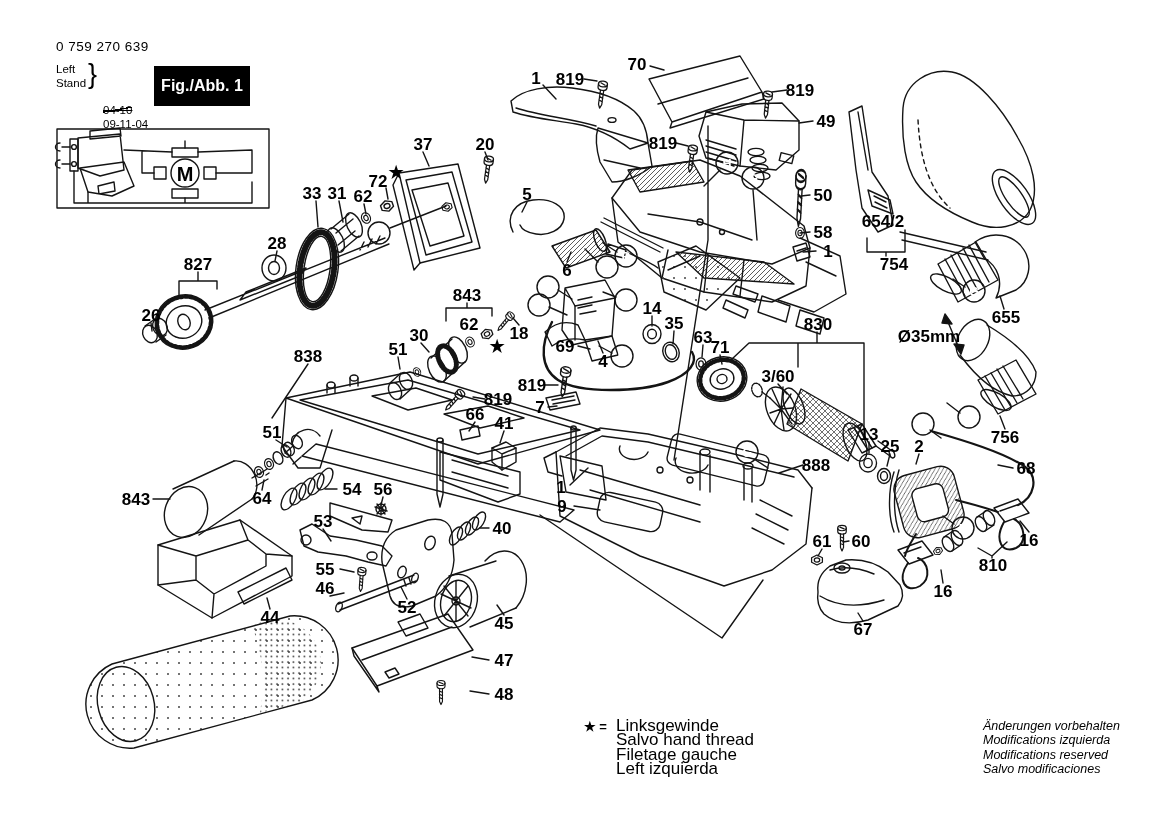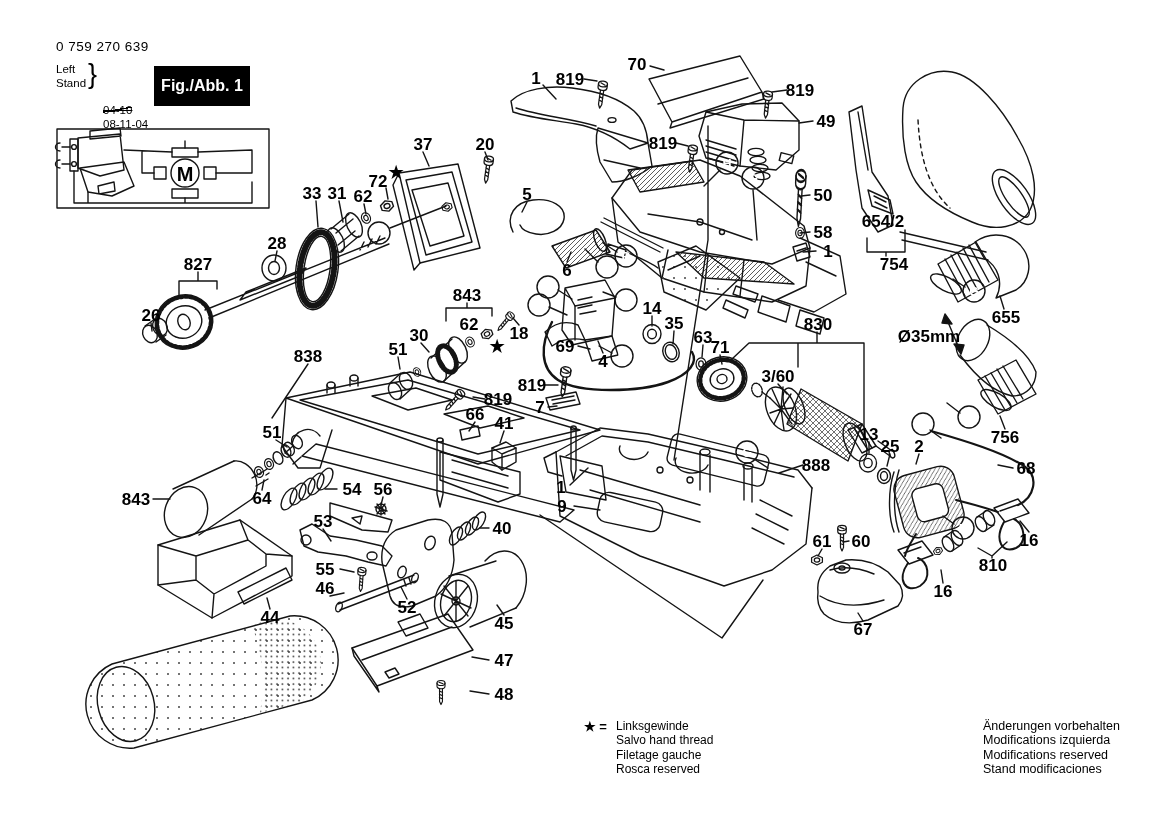--- a/index.html
+++ b/index.html
@@ -10,22 +10,22 @@
   
   .partnum{left:56px;top:39px;font-size:13.5px;letter-spacing:.5px;}
   .standcol{left:56px;top:62px;font-size:11.5px;line-height:14px;}
   .brace{left:88px;top:59px;font-size:27px;font-weight:400;}
   .valcol{left:103px;top:66px;font-size:11.5px;line-height:14px;margin-top:37px;}
   .struck{text-decoration:line-through;background:linear-gradient(170deg,transparent 44%,#000 44%,#000 52%,transparent 52%);}
   .figbox{left:154px;top:66px;width:96px;height:40px;background:#000;color:#fff;
           font-size:16px;font-weight:bold;display:flex;align-items:center;justify-content:center;}
   
   .legendstar{left:584px;top:719px;font-size:13px;font-weight:bold;}
-  .legend{left:616px;top:719px;font-size:12px;line-height:14.4px;}
-  .footer{left:983px;top:719px;font-size:12.5px;line-height:14.4px;}
+  .legend{left:616px;top:719px;font-size:17px;line-height:14.4px;}
+  .footer{left:983px;top:719px;font-size:12.5px;line-height:14.4px;font-style:italic;}
   
   #art path,#art ellipse,#art circle,#art rect,#art line,#art polyline,#art polygon
       {fill:none;stroke:#141414;stroke-width:1.4;stroke-linejoin:round;stroke-linecap:round;}
   .thin{stroke-width:1.1;}
   .plabel{fill:#000;stroke:none !important;font-family:"Liberation Sans",sans-serif;
           font-weight:bold;font-size:17px;text-anchor:middle;dominant-baseline:central;}
   .cocircle{fill:#111;stroke:#111;}
   .coletter{fill:#fff;stroke:none !important;font-family:"Liberation Sans",sans-serif;
           font-weight:bold;font-size:12.5px;text-anchor:middle;dominant-baseline:central;}
   .mlabel{fill:#000;stroke:none !important;font-weight:bold;font-size:20px;
@@ -525,33 +525,33 @@
   </svg>
 
   <div class="abs partnum">0 759 270 639</div>
   <div class="abs standcol">
     <div>Left</div>
     <div>Stand</div>
   </div>
   <div class="abs brace">}</div>
   <div class="abs valcol">
     <div><span class="struck">04-10</span></div>
-    <div>08-11-04</div>
+    <div>09-11-04</div>
   </div>
   <div class="abs figbox">
     <span>Fig./Abb. 1</span>
   </div>
 
   <div class="abs legendstar">★ =</div>
   <div class="abs legend">
     <div>Linksgewinde</div>
     <div>Salvo hand thread</div>
     <div>Filetage gauche</div>
-    <div>Rosca reserved</div>
+    <div>Left izquierda</div>
   </div>
 
   <div class="abs footer">
     <div>Änderungen vorbehalten</div>
     <div>Modifications izquierda</div>
     <div>Modifications reserved</div>
-    <div>Stand modificaciones</div>
+    <div>Salvo modificaciones</div>
   </div>
 </div>
 
 </body></html>

